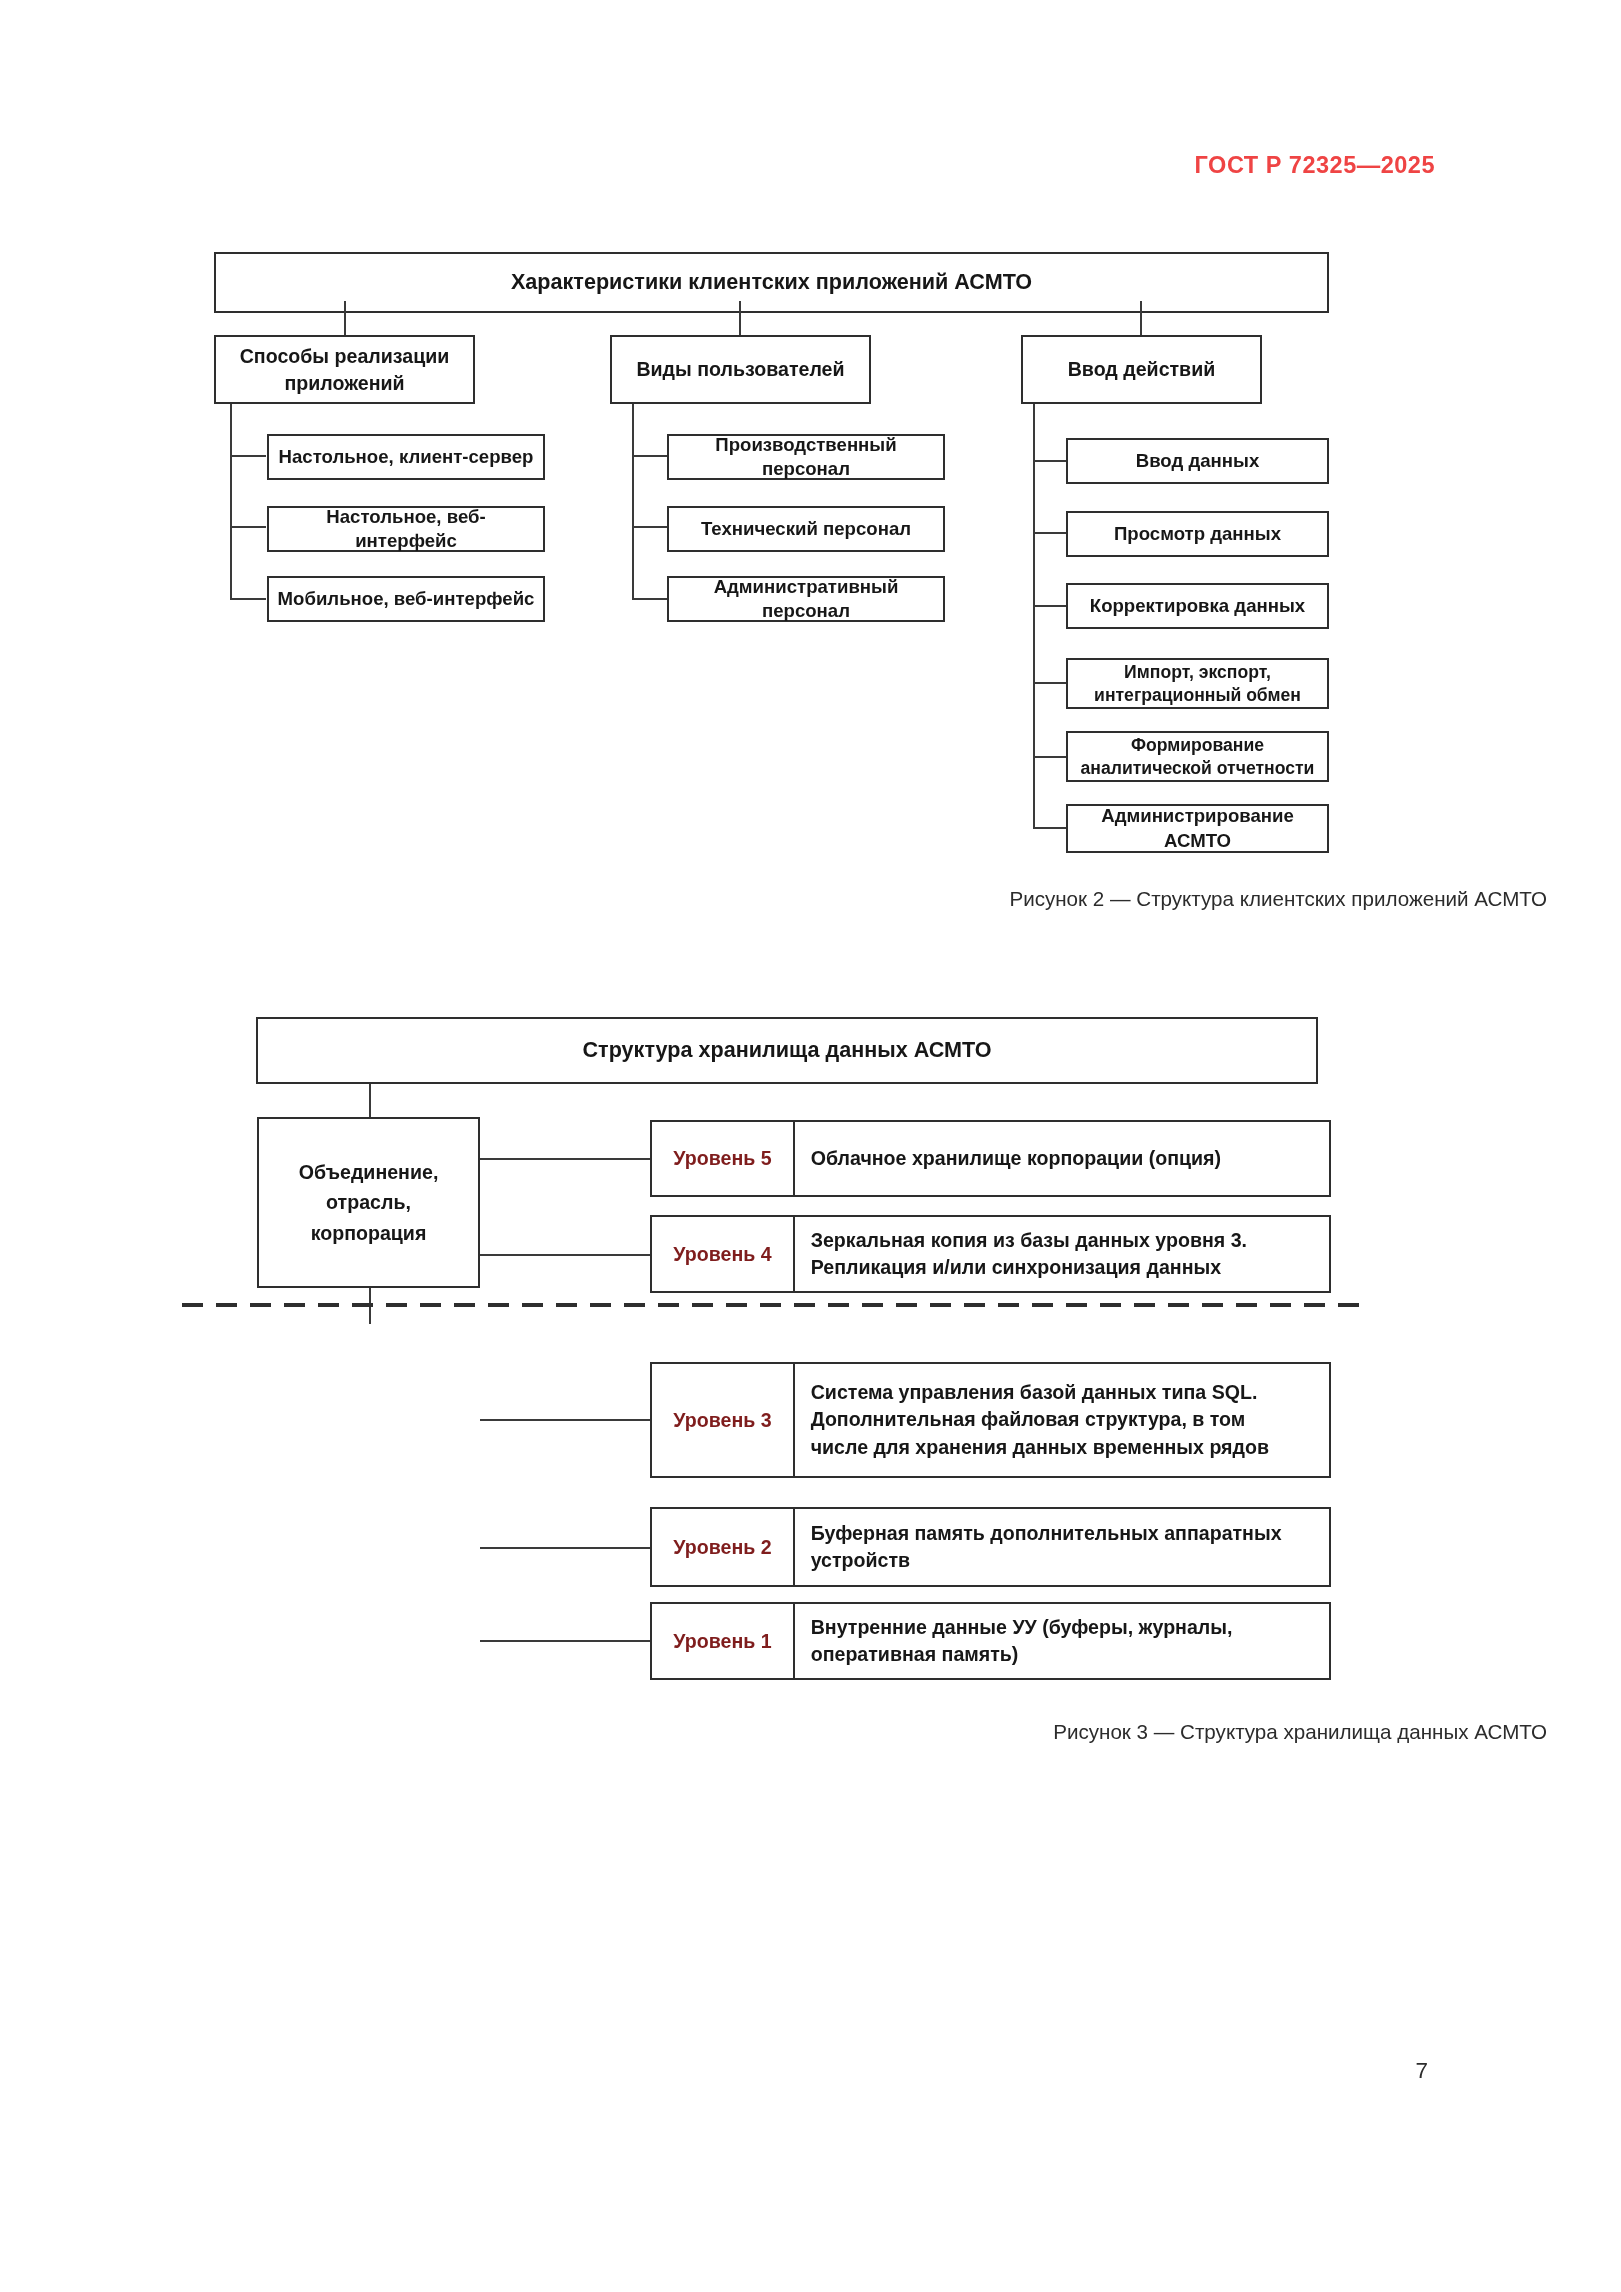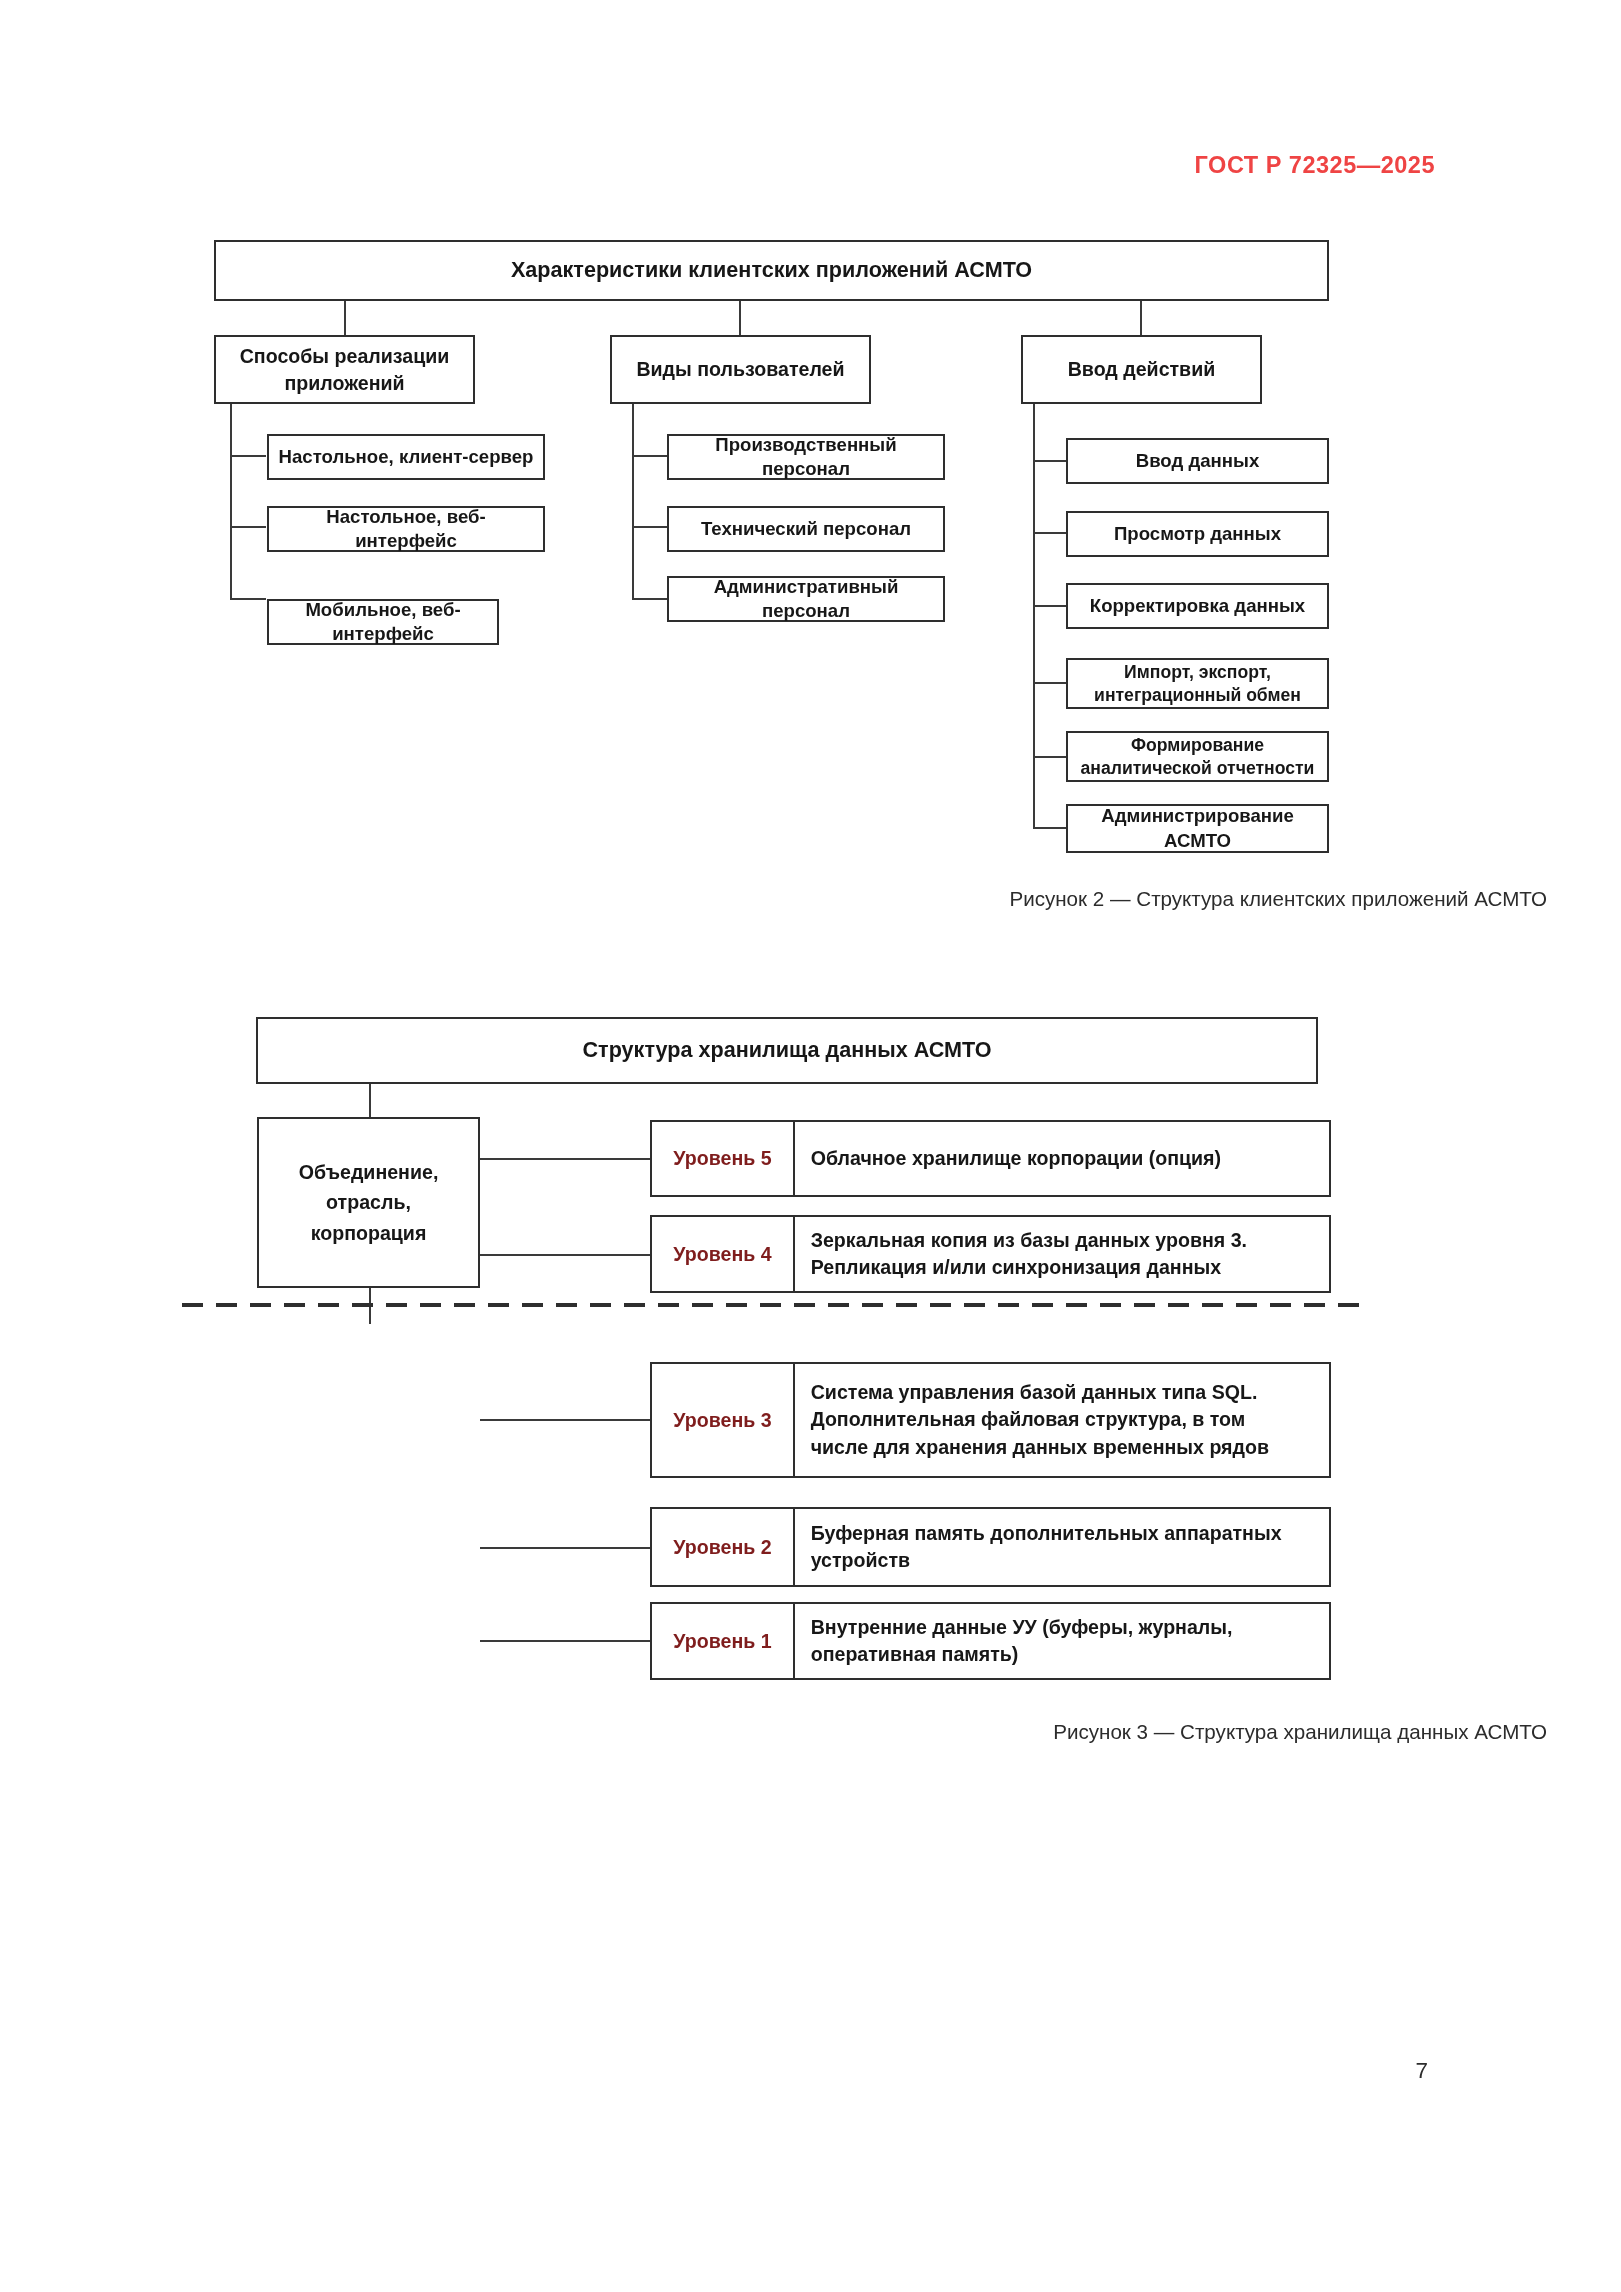--- a/index.html
+++ b/index.html
@@ -62,39 +62,39 @@
     font-size:22.5px;color:#2c2c2c;
   }
 </style>
 </head>
 <body>
 
 <div class="page">
 
   <div class="doc-header">ГОСТ Р 72325—2025</div>
 
-  <div class="box b-title" style="left:214px;top:240px;width:1115px;height:61px;">Характеристики клиентских приложений АСМТО</div>
+  <div class="box b-title" style="left:214px;top:252px;width:1115px;height:61px;">Характеристики клиентских приложений АСМТО</div>
 
   <div class="vline" style="left:344px;top:301px;width:2px;height:36px;"></div>
   <div class="vline" style="left:739px;top:301px;width:2px;height:36px;"></div>
   <div class="vline" style="left:1140px;top:301px;width:2px;height:36px;"></div>
 
   <div class="box b-cat" style="left:214px;top:335px;width:261px;height:69px;">Способы реализации
 приложений</div>
   <div class="box b-cat" style="left:610px;top:335px;width:261px;height:69px;">Виды пользователей</div>
   <div class="box b-cat" style="left:1021px;top:335px;width:241px;height:69px;">Ввод действий</div>
 
   <div class="vline" style="left:230px;top:404px;width:2px;height:196px;"></div>
   <div class="hline" style="left:230px;top:455px;width:36px;height:2px;"></div>
   <div class="hline" style="left:230px;top:526px;width:36px;height:2px;"></div>
   <div class="hline" style="left:230px;top:598px;width:36px;height:2px;"></div>
 
   <div class="box b-item" style="left:267px;top:434px;width:278px;height:46px;">Настольное, клиент-сервер</div>
   <div class="box b-item" style="left:267px;top:506px;width:278px;height:46px;">Настольное, веб-интерфейс</div>
-  <div class="box b-item" style="left:267px;top:576px;width:232px;height:46px;margin-top:23px;">Мобильное, веб-интерфейс</div>
+  <div class="box b-item" style="left:267px;top:576px;width:278px;height:46px;">Мобильное, веб-интерфейс</div>
 
   <div class="vline" style="left:632px;top:404px;width:2px;height:196px;"></div>
   <div class="hline" style="left:632px;top:455px;width:35px;height:2px;"></div>
   <div class="hline" style="left:632px;top:526px;width:35px;height:2px;"></div>
   <div class="hline" style="left:632px;top:598px;width:35px;height:2px;"></div>
 
   <div class="box b-item" style="left:667px;top:434px;width:278px;height:46px;">Производственный персонал</div>
   <div class="box b-item" style="left:667px;top:506px;width:278px;height:46px;">Технический персонал</div>
   <div class="box b-item" style="left:667px;top:576px;width:278px;height:46px;">Административный персонал</div>
 

